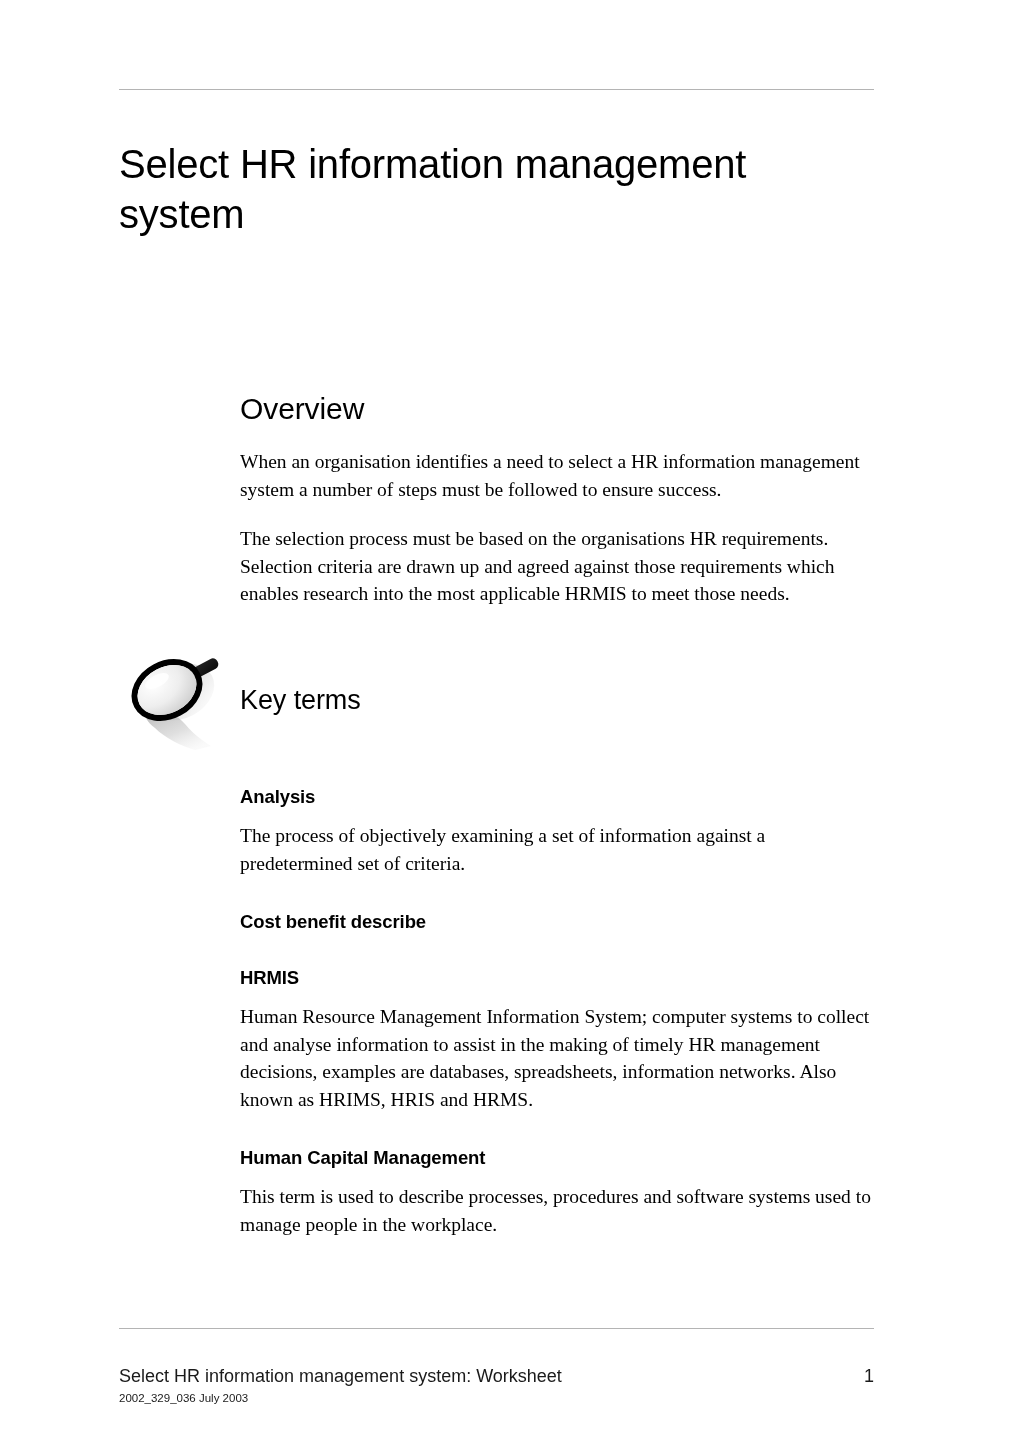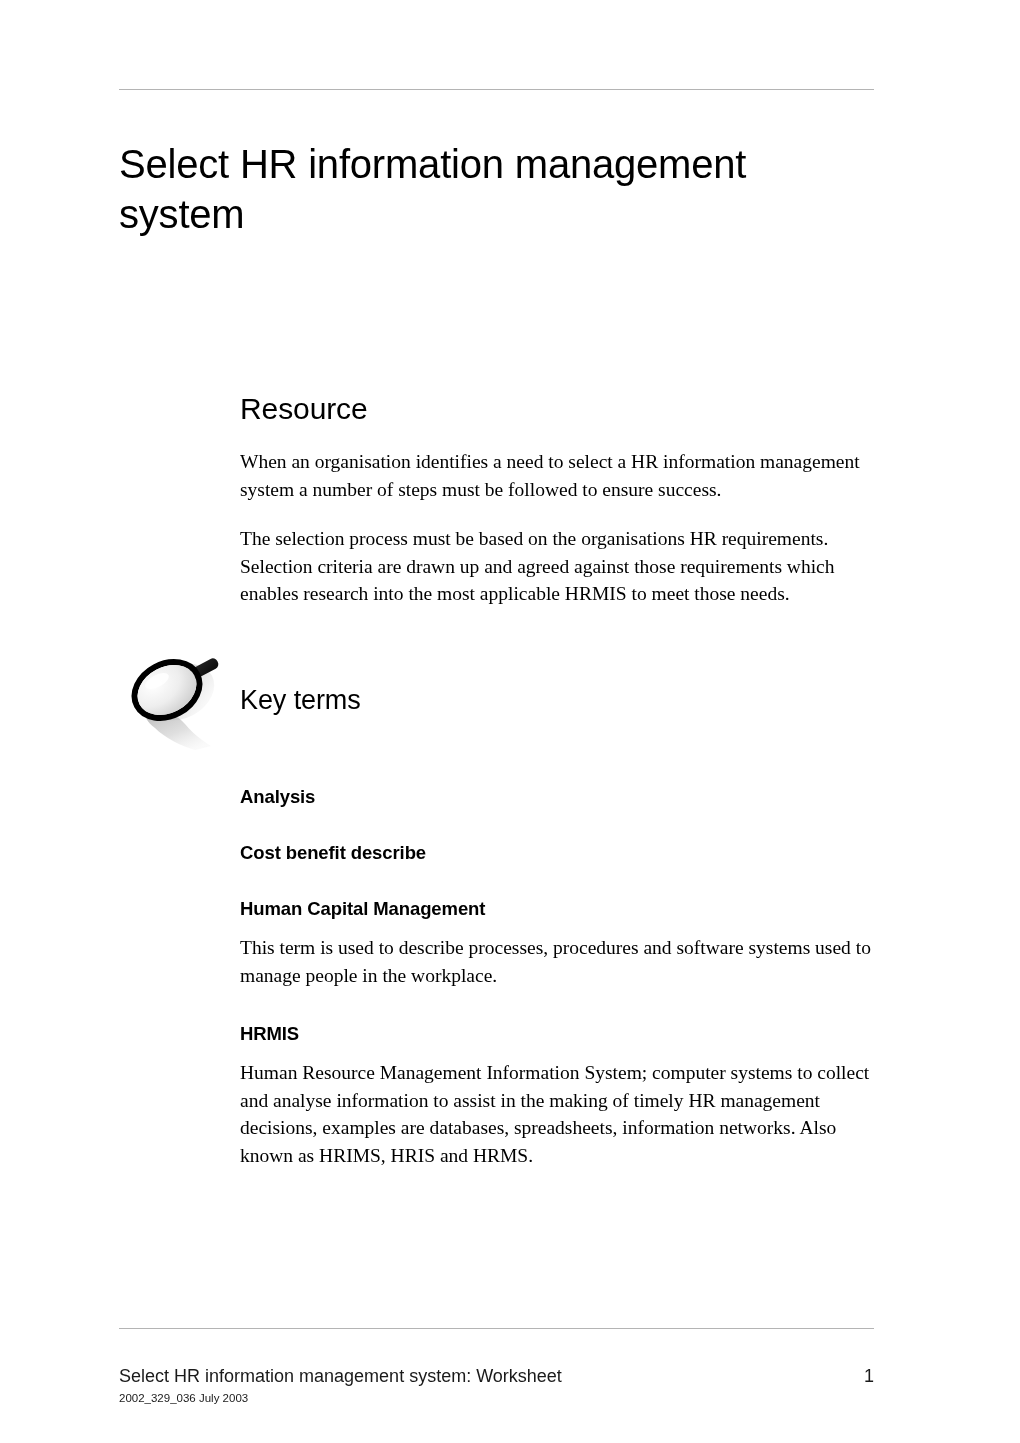--- a/index.html
+++ b/index.html
@@ -192,21 +192,21 @@
 </head>
 <body>
 
 <div class="page">
 
   <div class="header-rule"></div>
 
   <h1 class="doc-title">Select HR information management system</h1>
 
   <div class="content">
-    <h2 class="section-heading">Resource</h2>
+    <h2 class="section-heading">Overview</h2>
     <p class="body-para">When an organisation identifies a need to select a HR information management system a number of steps must be followed to ensure success.</p>
     <p class="body-para">The selection process must be based on the organisations HR requirements. Selection criteria are drawn up and agreed against those requirements which enables research into the most applicable HRMIS to meet those needs.</p>
   </div>
 
   <div class="keyterms-block">
     <span class="keyterms-icon">
       <svg width="110" height="110" viewBox="0 0 110 110" xmlns="http://www.w3.org/2000/svg">
         <defs>
           <radialGradient id="lensGrad" cx="35%" cy="28%" r="78%">
             <stop offset="0%" stop-color="#ffffff"></stop>
@@ -240,34 +240,35 @@
         <ellipse cx="38" cy="31" rx="13" ry="6" transform="rotate(-28 38 31)" fill="#ffffff" opacity="0.85"></ellipse>
       </svg>
     </span>
     <div class="keyterms-label">Key terms</div>
   </div>
 
   <div class="terms">
 
     <div class="term">
       <h3 class="term-name">Analysis</h3>
+      <p class="term-def">The process of objectively examining a set of information against a predetermined set of criteria.</p>
     </div>
 
     <div class="term">
       <h3 class="term-name">Cost benefit describe</h3>
+    </div>
+
+    <div class="term">
+      <h3 class="term-name">HRMIS</h3>
+      <p class="term-def">Human Resource Management Information System; computer systems to collect and analyse information to assist in the making of timely HR management decisions, examples are databases, spreadsheets, information networks. Also known as HRIMS, HRIS and HRMS.</p>
     </div>
 
     <div class="term">
       <h3 class="term-name">Human Capital Management</h3>
       <p class="term-def">This term is used to describe processes, procedures and software systems used to manage people in the workplace.</p>
-    </div>
-
-    <div class="term">
-      <h3 class="term-name">HRMIS</h3>
-      <p class="term-def">Human Resource Management Information System; computer systems to collect and analyse information to assist in the making of timely HR management decisions, examples are databases, spreadsheets, information networks. Also known as HRIMS, HRIS and HRMS.</p>
     </div>
 
   </div>
 
   <div class="footer-rule"></div>
 
   <div class="footer">
     <div class="footer-row">
       <span class="footer-title">Select HR information management system: Worksheet</span>
       <span class="footer-page">1</span>

